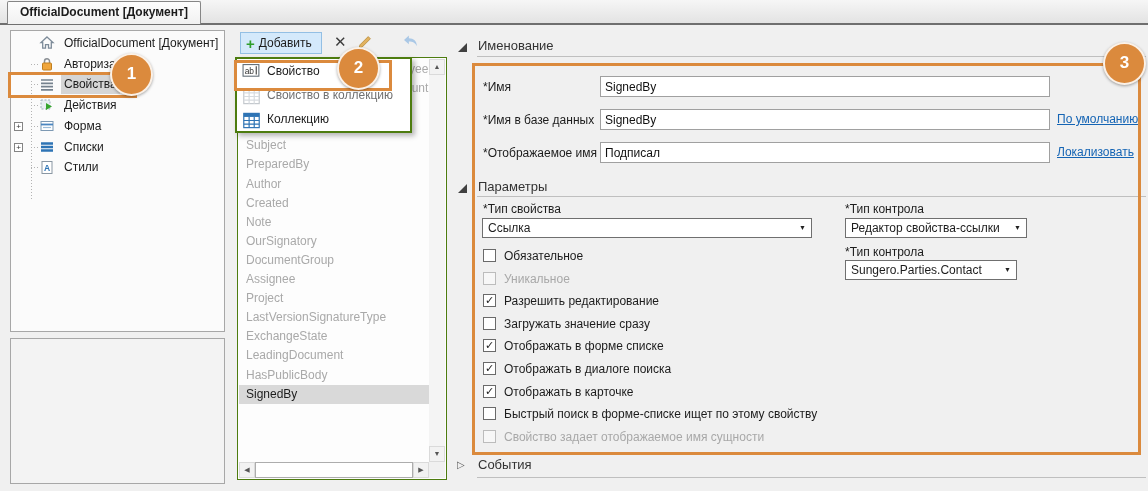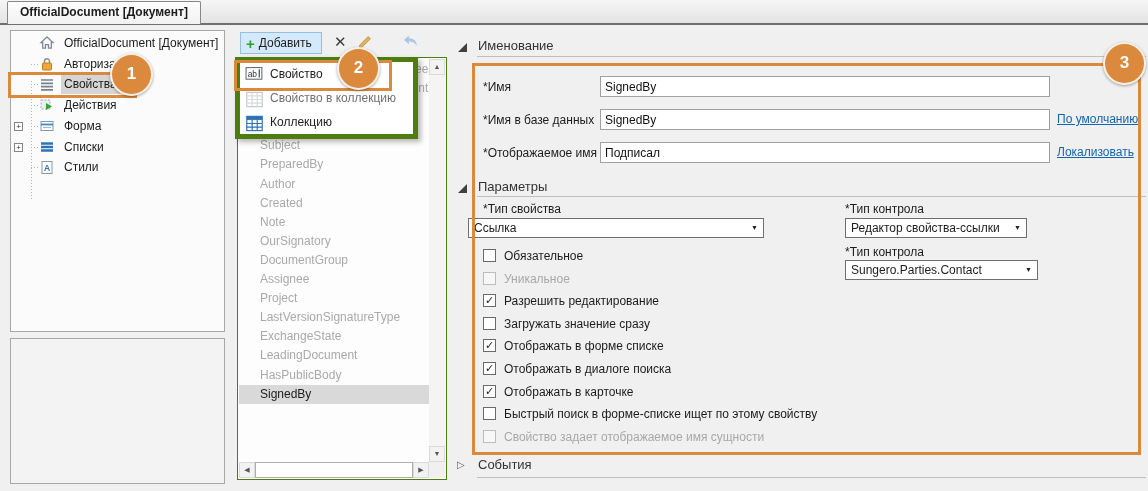--- a/index.html
+++ b/index.html
@@ -36,33 +36,33 @@
   .btn-add{position:absolute;left:3px;top:2px;height:22px;display:flex;align-items:center;gap:4px;
     padding:0 9px 0 5px;background:#d4e9fb;border:1px solid #93bfe4;box-sizing:border-box;cursor:default;}
   .btn-add .plus{color:#2f9e2b;font-weight:900;font-size:15px;line-height:15px;}
   .tb-x{position:absolute;left:97px;top:2px;font-size:15px;color:#3c3c3c;line-height:20px;cursor:default;}
   .tb-ico{position:absolute;top:4px;width:20px;height:16px;}
 
   
   .list-panel{position:absolute;left:237px;top:57px;width:210px;height:423px;
     background:#fdfdfd;border:1px solid #4d7c0f;box-sizing:border-box;}
   .list-rows{position:absolute;left:1px;top:2px;right:17px;bottom:17px;overflow:hidden;}
-  .list-row{position:relative;height:19.1px;line-height:19.1px;padding-left:21px;color:#a9a9a9;white-space:nowrap;}
+  .list-row{position:relative;height:19.1px;line-height:19.1px;padding-left:7px;color:#a9a9a9;white-space:nowrap;}
   .list-row.selected{background:#d9d9d9;color:#1c1c1c;}
   .list-row .vers-arrow{position:absolute;left:6px;top:0;font-size:7px;color:#424242;}
   .vscroll{position:absolute;top:1px;right:1px;width:16px;bottom:17px;background:#f4f4f4;}
   .hscroll{position:absolute;left:1px;bottom:1px;height:16px;right:17px;background:#ececec;display:flex;}
   .sbtn{width:16px;height:16px;background:#f2f2f2;border:1px solid #dadada;color:#555;
     font-size:7px;line-height:14px;text-align:center;box-sizing:border-box;flex:0 0 16px;}
   .vscroll .sbtn{position:absolute;left:0;}
   .hthumb{flex:1;background:#fff;border:1px solid #adadad;box-sizing:border-box;margin:0;}
   .scorner{position:absolute;right:1px;bottom:1px;width:16px;height:16px;background:#f0f0f0;}
 
   
-  .menu{position:absolute;left:235px;top:57px;width:173px;background:#fff;border:5px solid #4d7c0f;
+  .menu{position:absolute;left:235px;top:57px;width:173px;background:#fff;border:2px solid #4d7c0f;
     box-shadow:3px 3px 5px rgba(0,0,0,0.28);z-index:10;}
   .menu-item{height:24px;display:flex;align-items:center;gap:6px;padding-left:5px;cursor:default;}
   .menu-item .mico{width:19px;height:16px;flex:0 0 19px;}
   .menu-item.disabled{color:#707070;}
 
   
   .sec-tri{position:absolute;width:0;height:0;border-left:9px solid transparent;border-bottom:9px solid #404040;}
   .sec-tri-col{position:absolute;font-size:10px;color:#5f5f5f;line-height:12px;}
   .sec-title{position:absolute;font-size:13px;color:#333;}
   .sec-line{position:absolute;height:1px;background:#bfbfbf;}
@@ -254,33 +254,33 @@
 
   <div class="flabel" style="left:483px;top:146px">*Отображаемое имя</div>
   <input class="finput" style="left: 600px; top: 142px; width: 450px;" value="Подписал">
   <div class="flink" style="left:1057px;top:145px">Локализовать</div>
 
   <div class="sec-tri" style="left:458px;top:184px"></div>
   <div class="sec-title" style="left:478px;top:179px">Параметры</div>
   <div class="sec-line" style="left:477px;top:196px;width:669px"></div>
 
   <div class="flabel" style="left:483px;top:202px">*Тип свойства</div>
-  <div class="combo" style="left:468px;top:218px;width:296px">
+  <div class="combo" style="left:482px;top:218px;width:330px">
     <span class="cval">Ссылка</span>
     <span class="carr">▼</span>
   </div>
 
   <div class="flabel" style="left:845px;top:202px">*Тип контрола</div>
   <div class="combo" style="left:845px;top:218px;width:182px">
     <span class="cval">Редактор свойства-ссылки</span>
     <span class="carr">▼</span>
   </div>
 
   <div class="flabel" style="left:845px;top:245px">*Тип контрола</div>
-  <div class="combo" style="left:845px;top:260px;width:193px">
+  <div class="combo" style="left:845px;top:260px;width:172px">
     <span class="cval">Sungero.Parties.Contact</span>
     <span class="carr">▼</span>
   </div>
 
   <div id="param-checkboxes">
       <div class="cb-row" style="left: 483px; top: 249px;">
         <span class="cbox"></span>
         <span class="cb-lbl">Обязательное</span>
       </div>
       <div class="cb-row disabled" style="left: 483px; top: 271.6px;">

